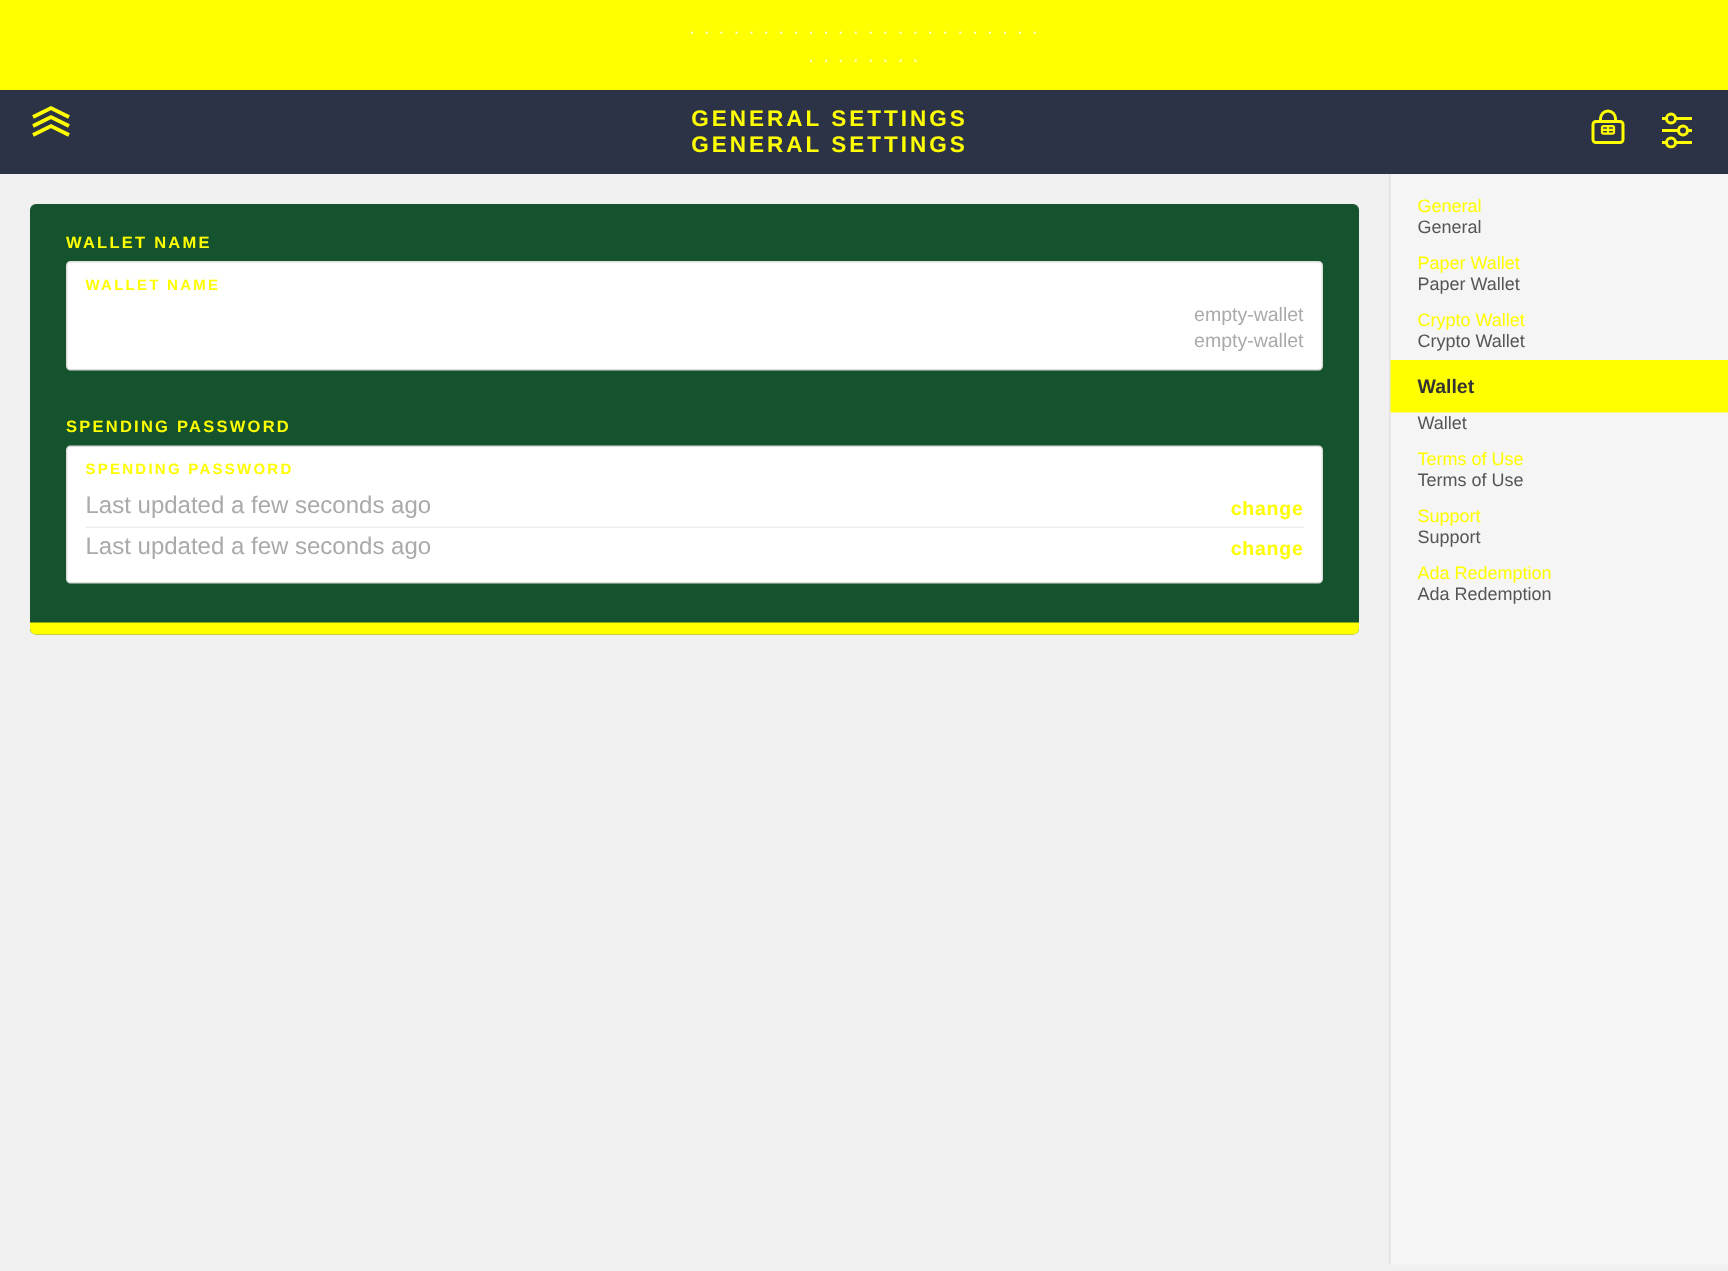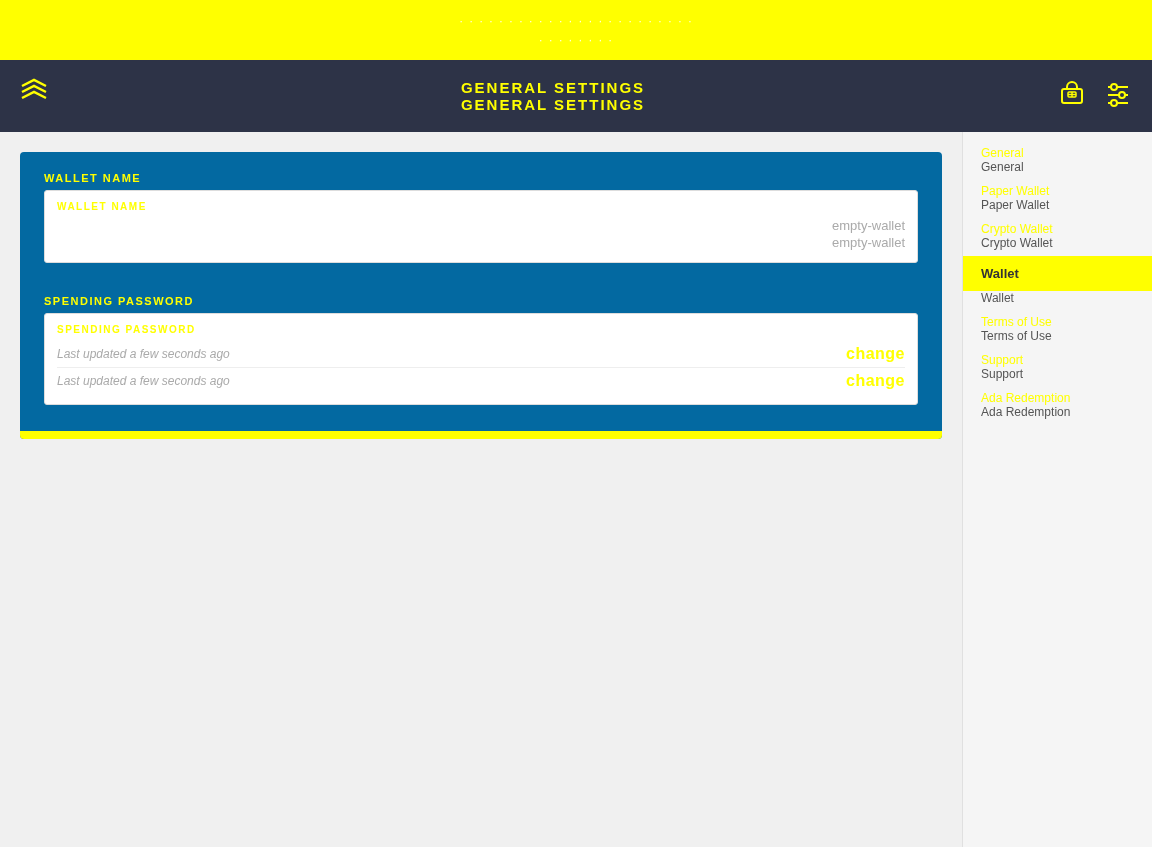--- a/index.html
+++ b/index.html
@@ -25,21 +25,21 @@
       font-size: 13px;
       color: rgba(255,255,255,0.85);
       letter-spacing: 1px;
       line-height: 1.5;
       text-align: center;
     }
 
     
     .header {
       width: 100%;
-      height: 72px;
+      height: 56px;
       background: #2d3347;
       display: flex;
       align-items: center;
       justify-content: space-between;
       padding: 12px 16px;
     }
     .header-logo {
       display: flex;
       align-items: center;
     }
@@ -83,21 +83,21 @@
     }
 
     
     .content-area {
       flex: 1;
       padding: 20px 20px 20px 20px;
       background: #f0f0f0;
     }
 
     .settings-card {
-      background: #0369a1;
+      background: #14532d;
       border-radius: 4px;
       padding: 20px 24px 30px 24px;
       position: relative;
     }
 
     
     .field-label-outer {
       font-size: 11px;
       font-weight: 700;
       color: #ffff00;
@@ -144,26 +144,25 @@
     .password-row {
       display: flex;
       align-items: center;
       justify-content: space-between;
       padding: 4px 0;
     }
     .password-row + .password-row {
       border-top: 1px solid #eee;
     }
     .password-text {
-      font-size: 12px;
+      font-size: 16px;
       color: #aaa;
-      font-style: italic;
     }
     .change-btn {
-      font-size: 16px;
+      font-size: 13px;
       color: #ffff00;
       background: none;
       border: none;
       cursor: pointer;
       font-weight: 600;
       letter-spacing: 0.5px;
     }
 
     
     .bottom-bar {
@@ -171,21 +170,21 @@
       bottom: 0;
       left: 0;
       width: 100%;
       height: 8px;
       background: #ffff00;
       border-radius: 0 0 4px 4px;
     }
 
     
     .sidebar {
-      width: 190px;
+      width: 226px;
       background: #f5f5f5;
       border-left: 1px solid #e0e0e0;
       padding: 10px 0;
     }
     .sidebar-item {
       padding: 10px 18px;
       font-size: 13px;
       color: #555;
       cursor: pointer;
       position: relative;

